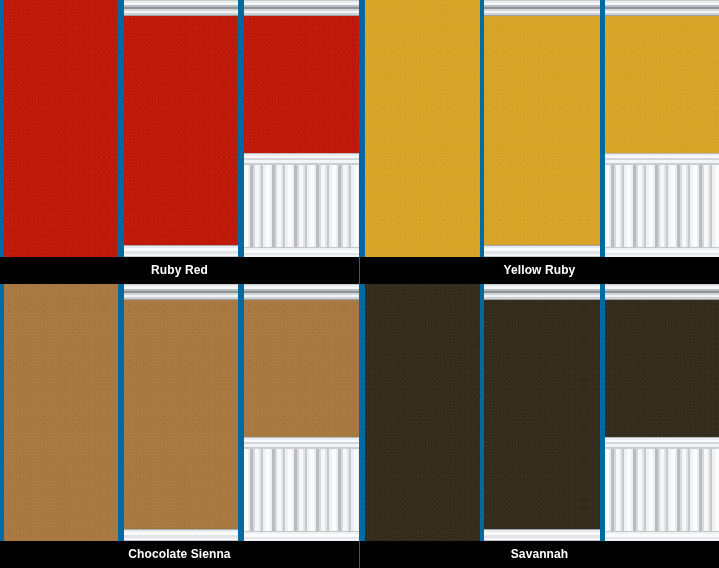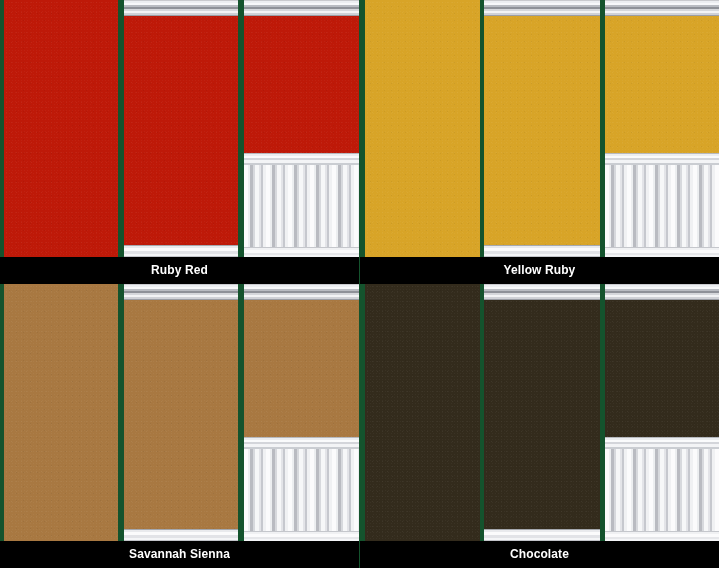--- a/index.html
+++ b/index.html
@@ -12,21 +12,21 @@
     width: 719px;
     height: 568px;
     overflow: hidden;
     font-family: "Liberation Sans", sans-serif;
   }
 
   #sheet {
     position: relative;
     width: 719px;
     height: 568px;
-    background: #14532d;
+    background: #0369a1;
   }
 
   
   .swatch-row {
     position: absolute;
     left: 0;
     width: 719px;
     height: 284px;
   }
   .swatch-row.row-0 { top: 0; }
@@ -275,21 +275,21 @@
           <div class="wall-paint" style="background-color: rgb(168, 120, 65);"></div>
           <div class="crown"></div>
           <div class="wainscot">
             <div class="chair-rail"></div>
             <div class="beadboard"></div>
             <div class="wainscot-base"></div>
           </div>
         </div>
       </div>
       <div class="caption-band" style="background-color: rgb(0, 0, 0);">
-        <span class="caption-text" style="color: rgb(255, 255, 255);">Savannah Sienna</span>
+        <span class="caption-text" style="color: rgb(255, 255, 255);">Chocolate Sienna</span>
       </div>
     </div>
 
     <div class="swatch-group col-1">
       <div class="panel-strip v-0">
         <div class="wall">
           <div class="wall-paint" style="background-color: rgb(51, 43, 28);"></div>
         </div>
       </div>
       <div class="panel-strip v-1">
@@ -304,18 +304,18 @@
           <div class="wall-paint" style="background-color: rgb(51, 43, 28);"></div>
           <div class="crown"></div>
           <div class="wainscot">
             <div class="chair-rail"></div>
             <div class="beadboard"></div>
             <div class="wainscot-base"></div>
           </div>
         </div>
       </div>
       <div class="caption-band" style="background-color: rgb(0, 0, 0);">
-        <span class="caption-text" style="color: rgb(255, 255, 255);">Chocolate</span>
+        <span class="caption-text" style="color: rgb(255, 255, 255);">Savannah</span>
       </div>
     </div>
   </div>
 
 </div>
 
 </body></html>

